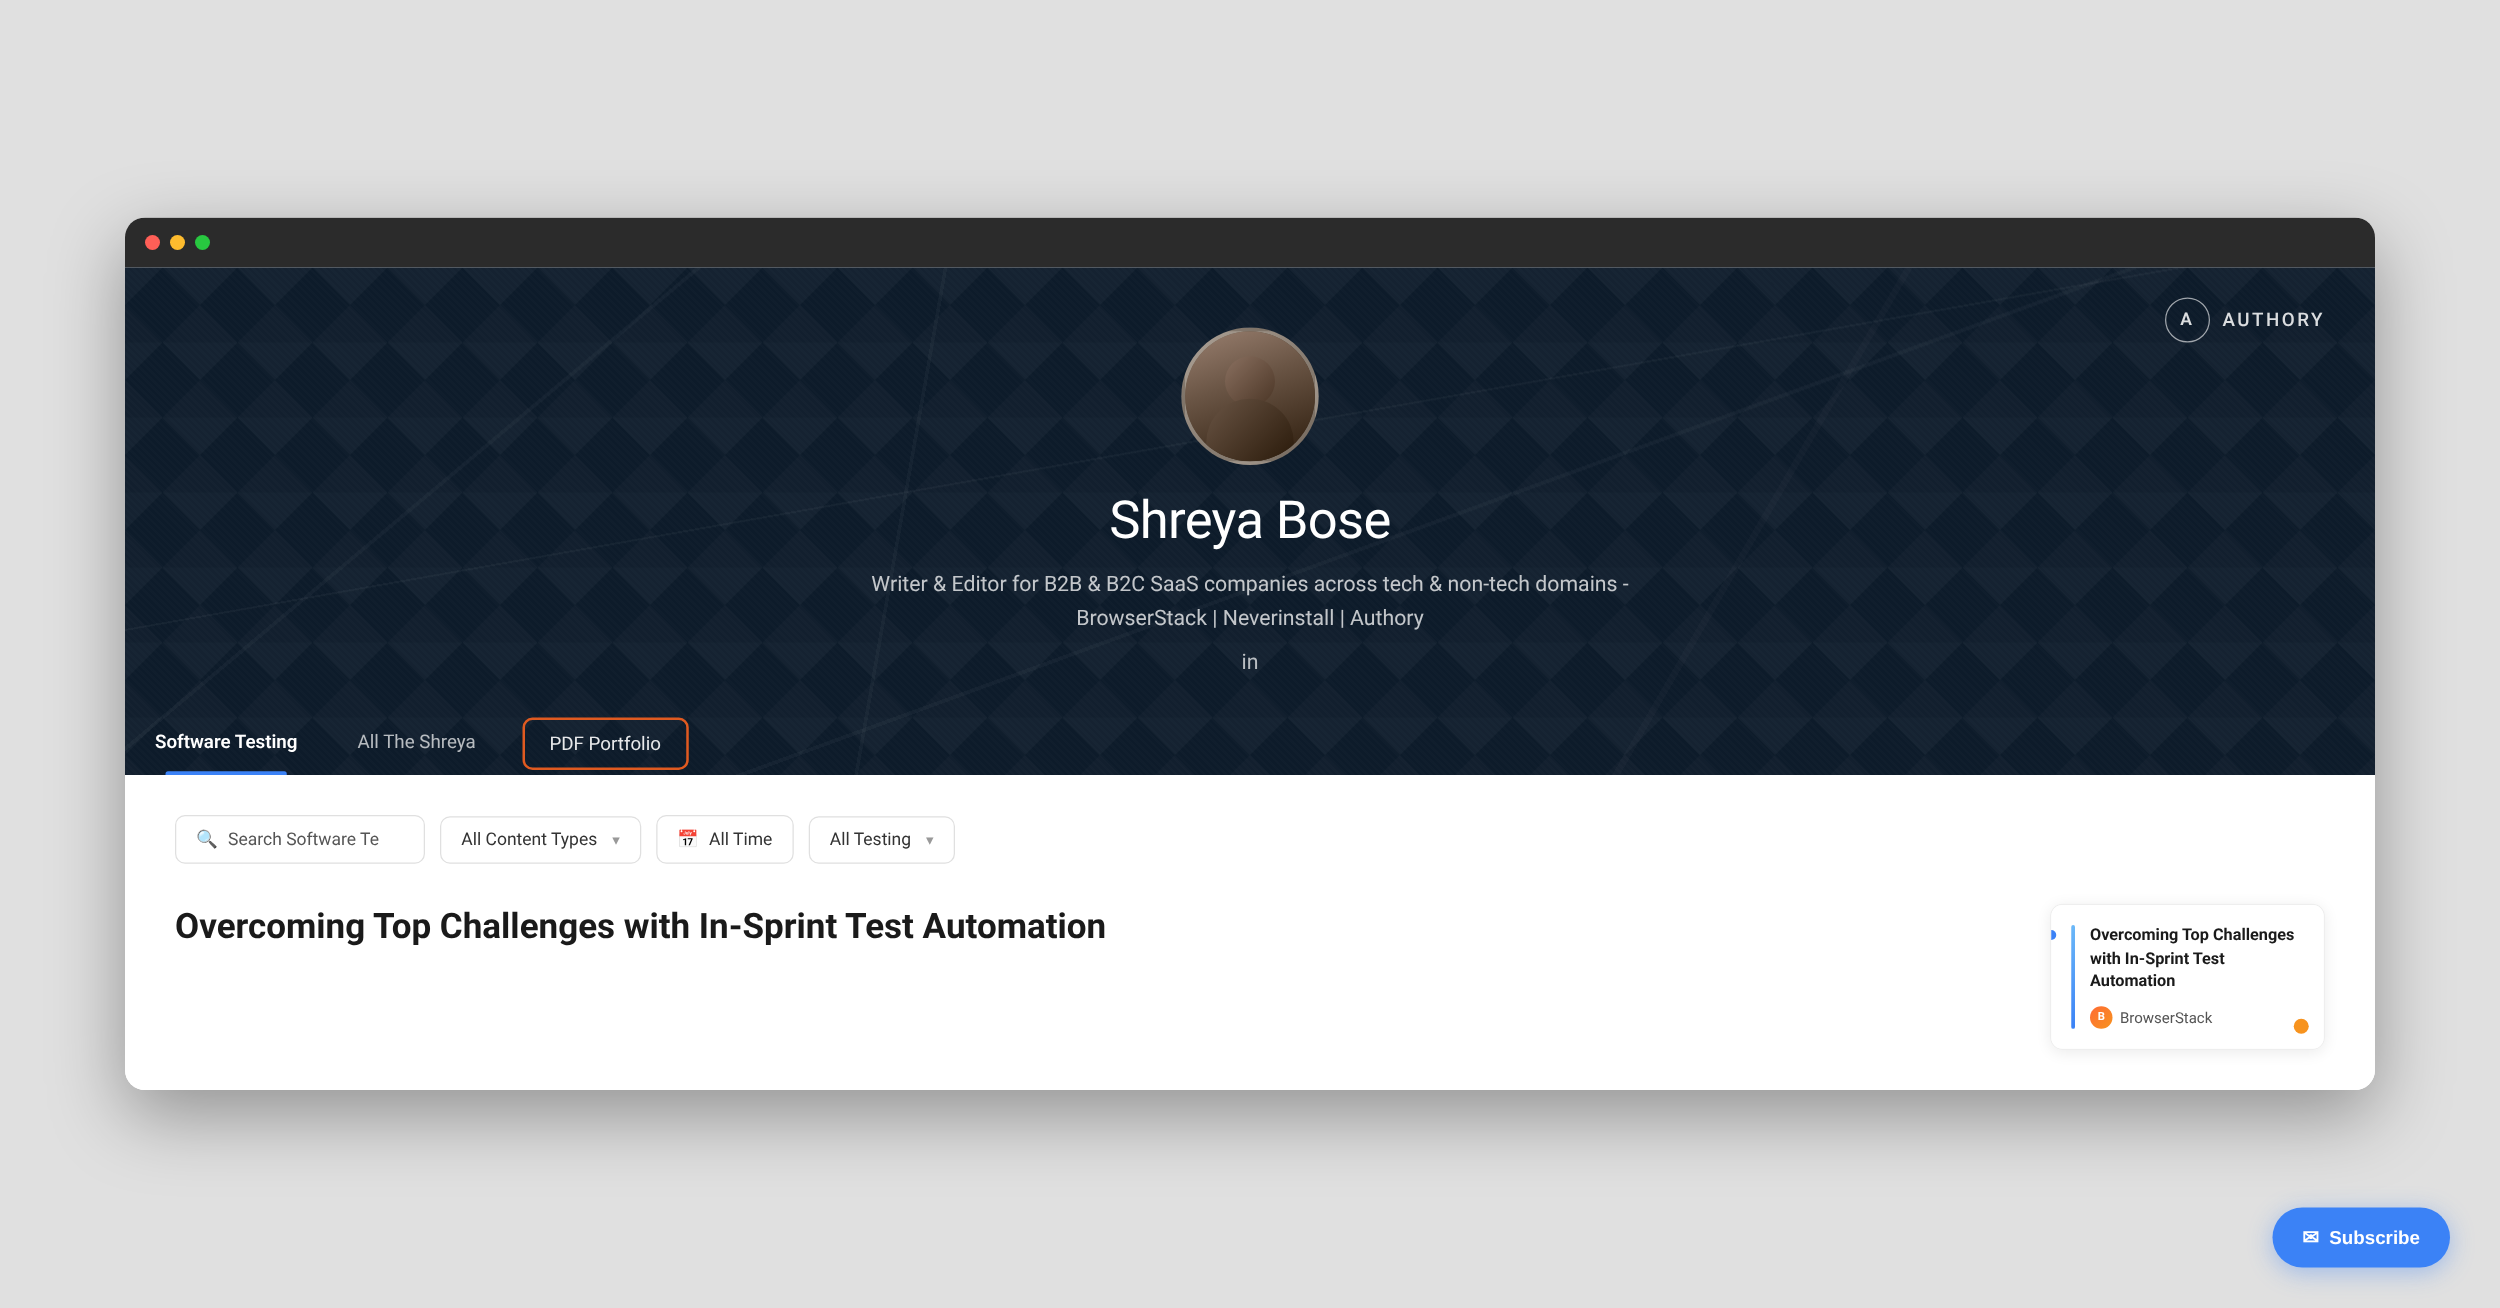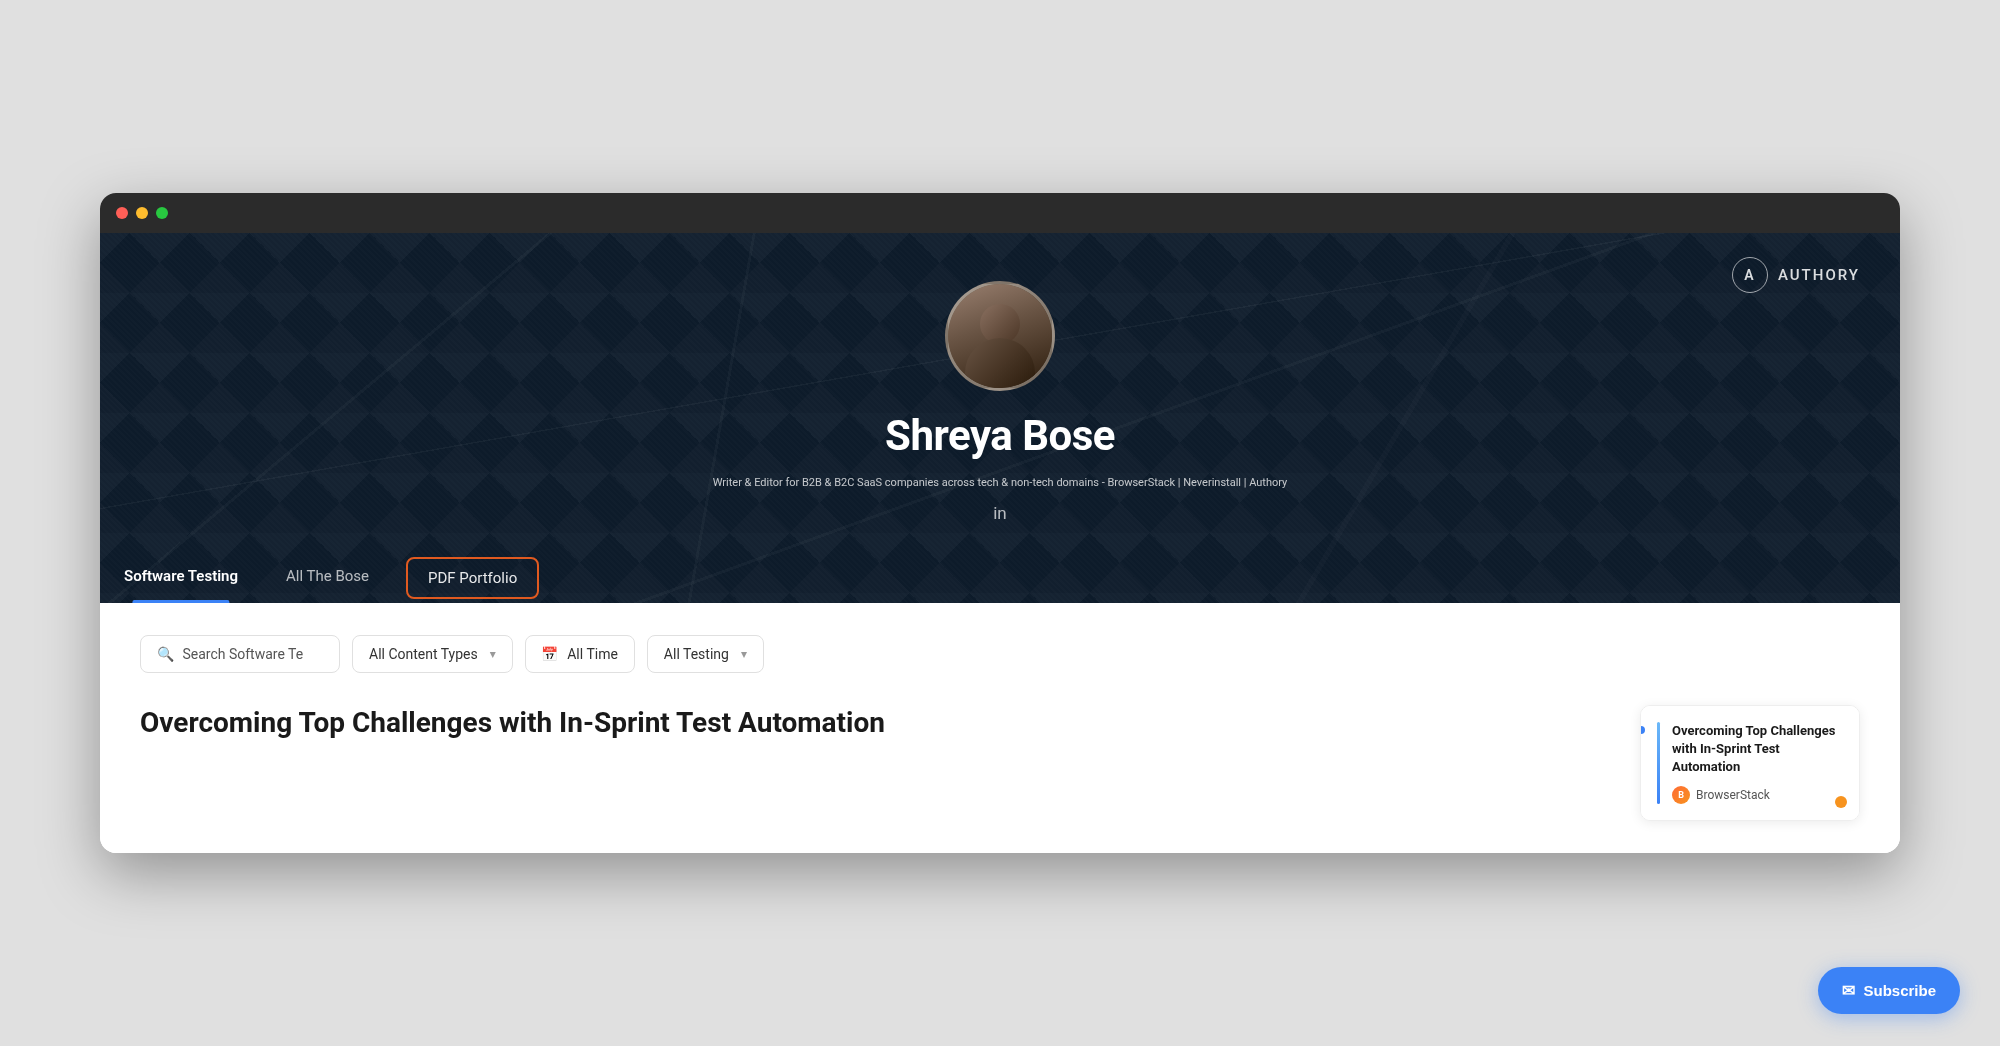--- a/index.html
+++ b/index.html
@@ -161,30 +161,30 @@
       transform: translateX(-50%);
       width: 70px;
       height: 50px;
       border-radius: 35px 35px 0 0;
       background: linear-gradient(135deg, #6a5545 0%, #2a1a0a 100%);
     }
 
     .hero-name {
       color: #ffffff;
       font-size: 42px;
-      font-weight: 700;
+      font-weight: 400;
       margin-bottom: 14px;
       position: relative;
       z-index: 2;
       letter-spacing: -0.5px;
     }
 
     .hero-bio {
       color: rgba(255,255,255,0.75);
-      font-size: 11px;
+      font-size: 17px;
       line-height: 1.6;
       max-width: 620px;
       margin: 0 auto 11px;
       position: relative;
       z-index: 2;
     }
 
     .hero-social {
       position: relative;
       z-index: 2;
@@ -464,21 +464,21 @@
     <div class="hero-social">
       <span>in</span>
     </div>
 
     
     <nav class="hero-tabs">
       <div class="hero-tab active">
         <span>Software Testing</span>
       </div>
       <div class="hero-tab">
-        <span>All The Bose</span>
+        <span>All The Shreya</span>
       </div>
       <div class="hero-tab pdf-portfolio">
         <span>PDF Portfolio</span>
       </div>
     </nav>
   </div>
 
   <div class="content-section">
 
     <div class="filter-bar">

